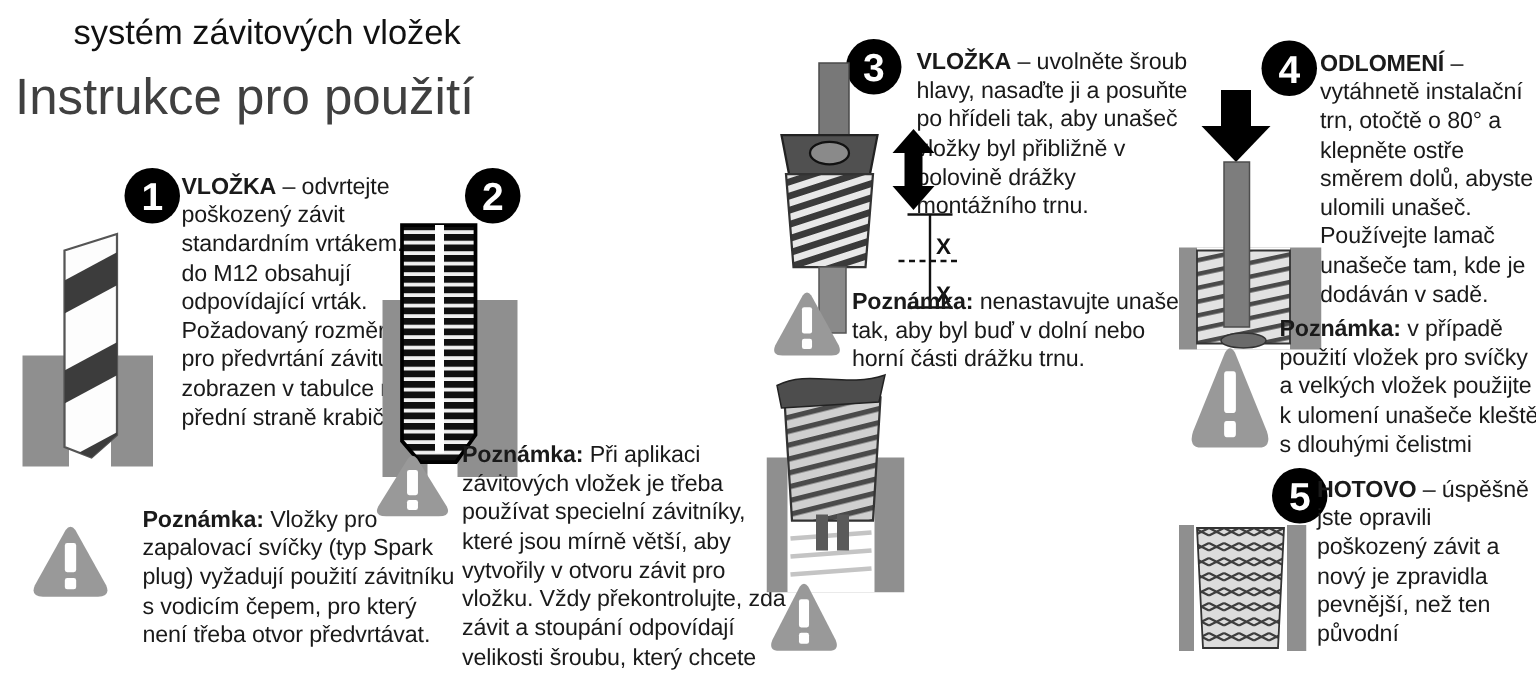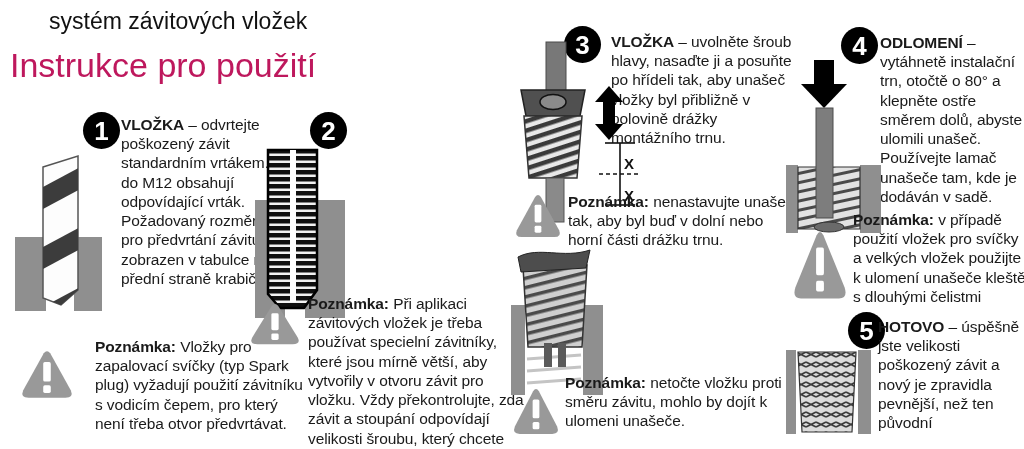--- a/index.html
+++ b/index.html
@@ -1,21 +1,21 @@
 <!DOCTYPE html>
 <html><head>
 <meta charset="utf-8">
 <style>
   html,body{margin:0;padding:0;background:#fff;}
   #canvas{position:relative;width:1024px;height:449px;background:#ffffff;overflow:hidden;
           font-family:"Liberation Sans",sans-serif;color:#1a1a1a;}
   .txt{position:absolute;font-size:15.5px;line-height:1.24;letter-spacing:-0.1px;}
   .txt b{font-weight:700;margin-top:16px;}
   .subtitle{position:absolute;left:36px;top:8px;font-size:23px;color:#111;margin-left:13px;}
-  .title{position:absolute;left:10px;top:46px;font-size:34px;color:#be185d;}
+  .title{position:absolute;left:10px;top:46px;font-size:34px;color:#404040;}
   .stepnum{position:absolute;width:37px;height:37px;background:#000;border-radius:50%;
            color:#fff;font-weight:700;font-size:26px;display:flex;align-items:center;
            justify-content:center;line-height:1;}
   .ill{position:absolute;}
   svg text{font-family:"Liberation Sans",sans-serif;}
 </style>
 </head>
 <body>
 
 <div id="canvas">
@@ -146,24 +146,20 @@
     <rect x="33" y="100" width="8" height="24" fill="#5a5a5a"></rect>
     <rect x="47" y="100" width="8" height="24" fill="#5a5a5a"></rect>
   </svg>
 
 
   <svg class="ill" style="left:512px;top:387px;" width="48" height="50" viewBox="0 0 50 48" preserveAspectRatio="none">
     <path d="M22 4 Q25 0 28 4 L47 38 Q50 45 42 45 L8 45 Q0 45 3 38 Z" fill="#999999"></path>
     <rect x="21.5" y="12" width="7" height="18" rx="1.5" fill="#fff"></rect>
     <rect x="21.5" y="33.5" width="7" height="7" rx="1.5" fill="#fff"></rect>
   </svg>
-  <div class="txt" style="left:565px;top:373px;width:229px;">
-    <b>Poznámka:</b>
-    <span>netočte vložku proti směru závitu, mohlo by dojít k ulomeni unašeče.</span>
-  </div>
 
   <div class="stepnum" style="left:841px;top:27px;">
     <span>4</span>
   </div>
   <div class="txt" style="left:880px;top:33px;width:147px;">
     <b>ODLOMENÍ</b>
     <span>– vytáhnetě instalační trn, otočtě o 80° a klepněte ostře směrem dolů, abyste ulomili unašeč. Používejte lamač unašeče tam, kde je dodáván v sadě.</span>
   </div>
 
   <svg class="ill" style="left:786px;top:55px;" width="95" height="180" viewBox="0 0 95 180">
@@ -192,21 +188,21 @@
   <div class="txt" style="left:853px;top:210px;width:173px;">
     <b>Poznámka:</b>
     <span>v případě použití vložek pro svíčky a velkých vložek použijte k ulomení unašeče kleště s dlouhými čelistmi</span>
   </div>
 
   <div class="stepnum" style="left:848px;top:312px;">
     <span>5</span>
   </div>
   <div class="txt" style="left:878px;top:317px;width:148px;">
     <b>HOTOVO</b>
-    <span>– úspěšně jste velikosti poškozený závit a nový je zpravidla pevnější, než ten původní</span>
+    <span>– úspěšně jste opravili poškozený závit a nový je zpravidla pevnější, než ten původní</span>
   </div>
 
   <svg class="ill" style="left:786px;top:350px;" width="85" height="84" viewBox="0 0 85 84">
     <defs>
       <pattern id="coilD" width="10" height="10" patternUnits="userSpaceOnUse">
         <rect width="10" height="10" fill="#dcdcdc"></rect>
         <path d="M0 2 L10 7 M0 7 L10 2" stroke="#3d3d3d" stroke-width="1.6" fill="none"></path>
       </pattern>
     </defs>
     <rect x="0" y="0" width="85" height="84" fill="#8f8f8f"></rect>

